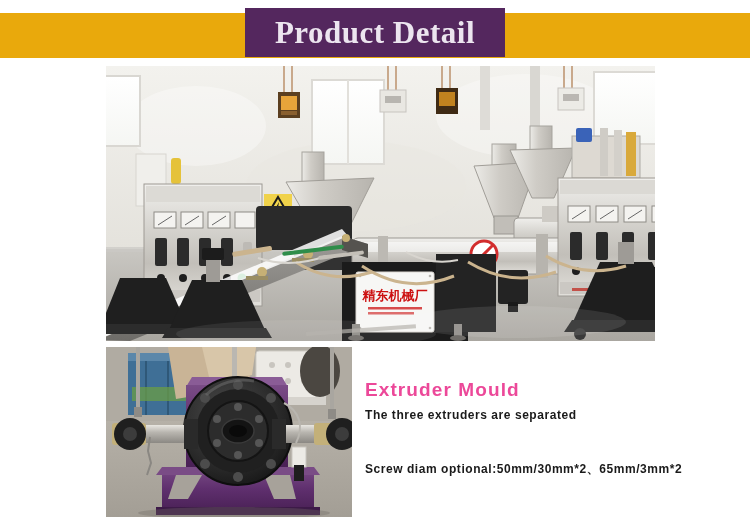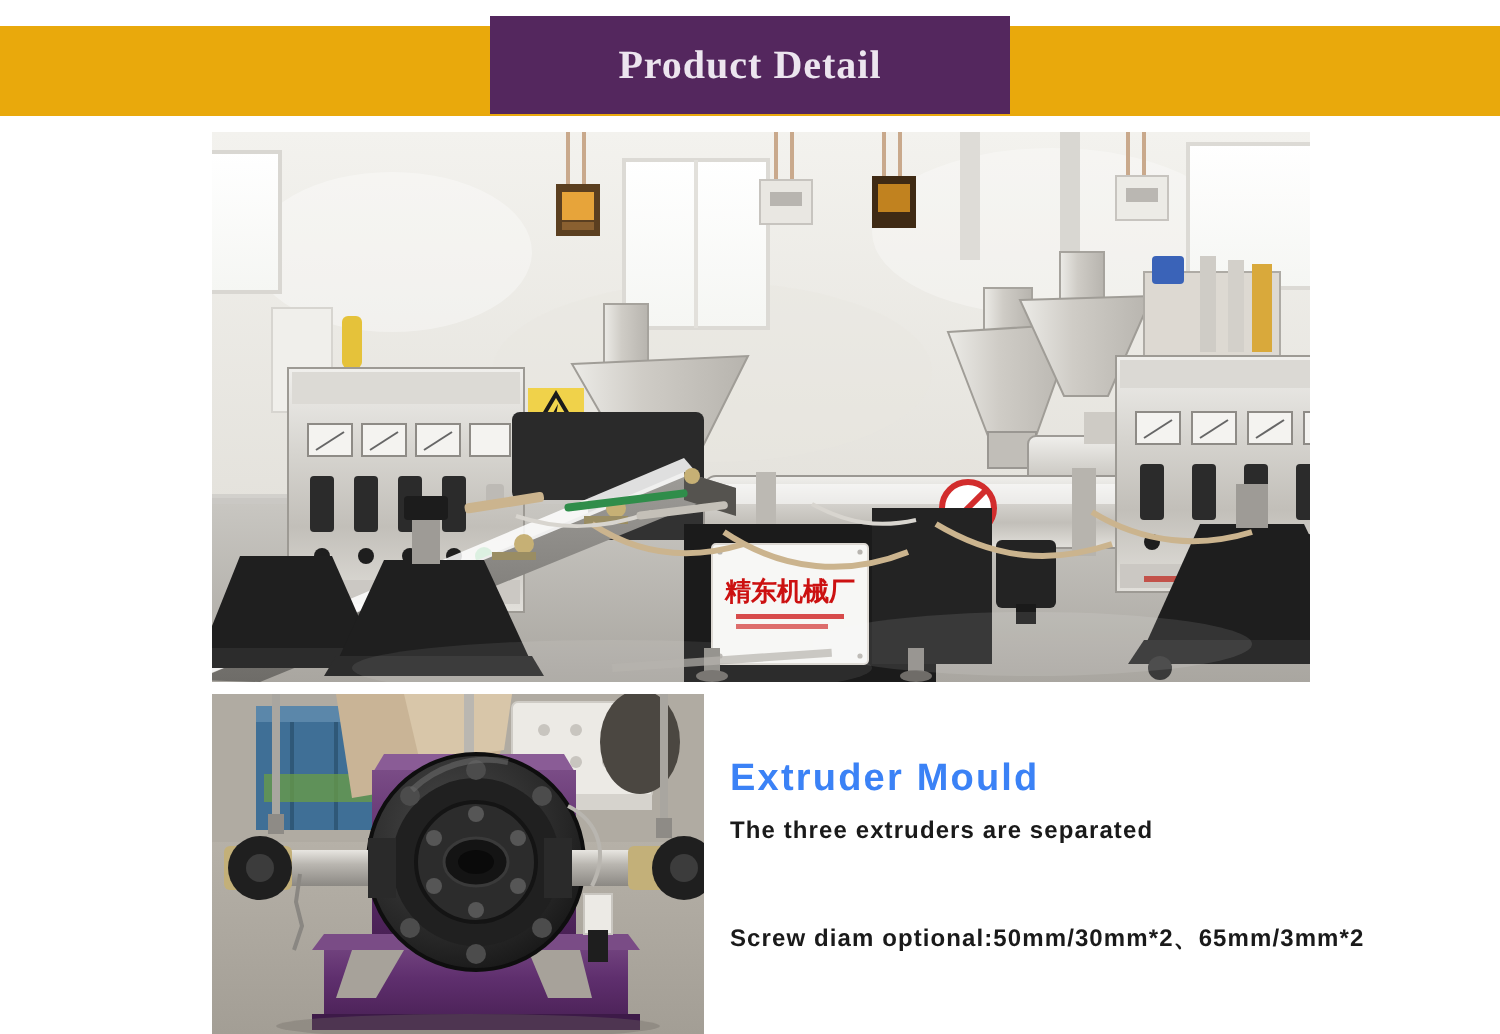--- a/index.html
+++ b/index.html
@@ -38,21 +38,21 @@
     width: 260px;
     height: 49px;
     background: #54275e;
     display: flex;
     align-items: center;
     justify-content: center;
   }
   .banner-title {
     font-family: "Liberation Serif", "DejaVu Serif", serif;
     font-weight: bold;
-    font-size: 20px;
+    font-size: 31px;
     color: #ece5ef;
     letter-spacing: 0.5px;
     line-height: 1;
     white-space: nowrap;
   }
 
   
   .photo-main {
     position: absolute;
     left: 106px;
@@ -77,21 +77,21 @@
   .caption {
     position: absolute;
     left: 365px;
     top: 380px;
     width: 375px;
   }
   .caption-title {
     font-family: "Liberation Sans", sans-serif;
     font-weight: bold;
     font-size: 19px;
-    color: #3b82f6;
+    color: #ec4899;
     letter-spacing: 1.1px;
     margin: 0 0 9px 0;
     line-height: 1.05;
     white-space: nowrap;
   }
   .caption-line {
     font-family: "Liberation Sans", sans-serif;
     font-weight: bold;
     font-size: 12px;
     color: #1a1a1a;

